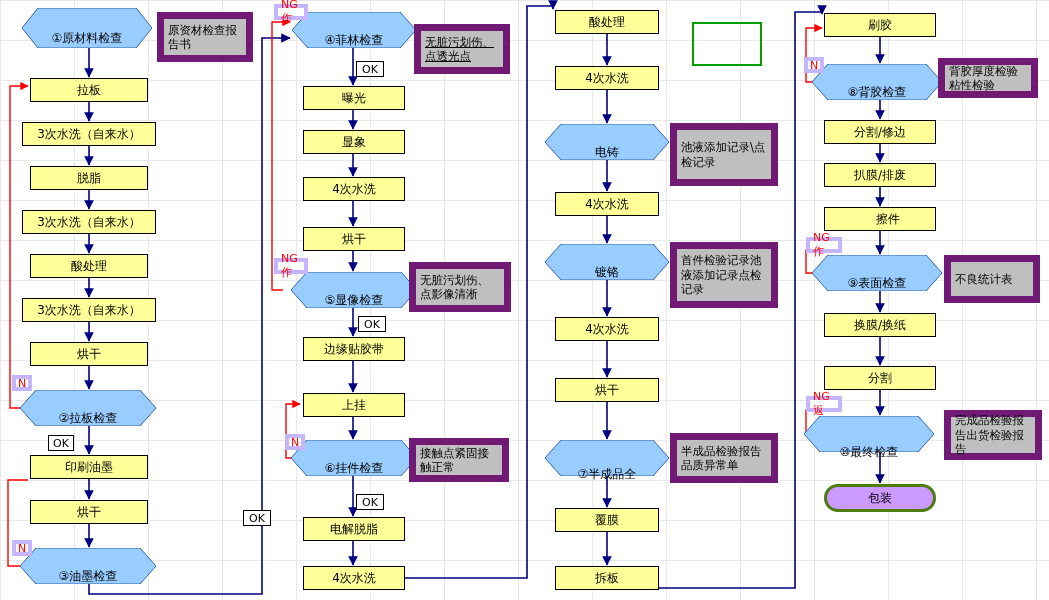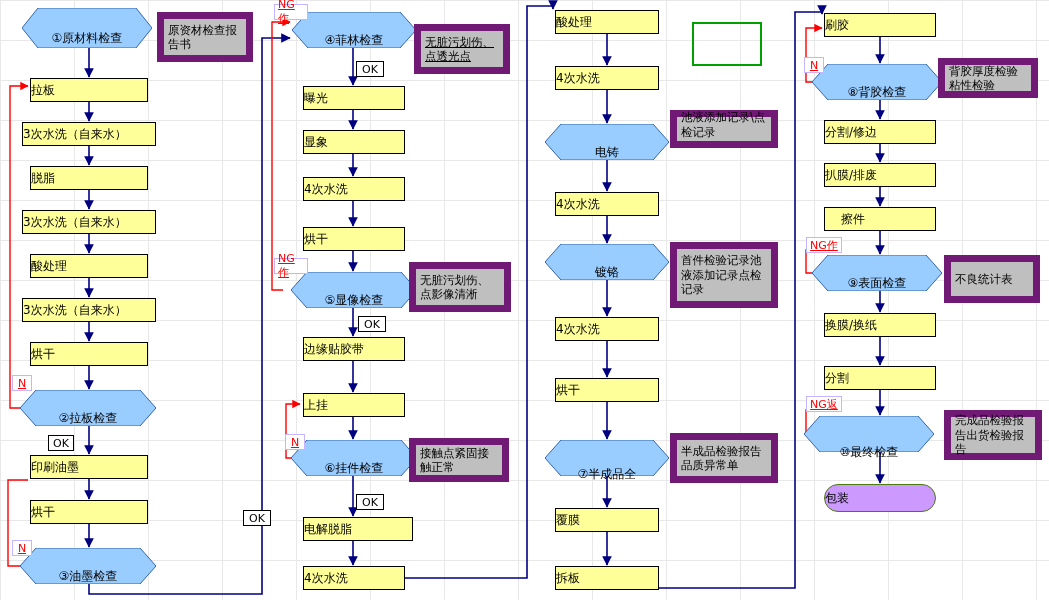--- a/index.html
+++ b/index.html
@@ -17,42 +17,42 @@
       linear-gradient(to bottom,#e8e8e8 1px,transparent 1px);
     background-size:74px 40px;
     z-index:0;
   }
   #svglayer{position:absolute;left:0;top:0;width:1049px;height:600px;z-index:1;}
   #nodes{position:absolute;left:0;top:0;width:1049px;height:600px;z-index:2;}
 
   .node{
     position:absolute;
     box-sizing:border-box;
-    display:flex;align-items:center;justify-content:flex-start;
+    display:flex;align-items:center;justify-content:center;
     text-align:center;
     font-size:12px;
     color:#000;
     line-height:1.25;
   }
   .rect{
     background:#ffff99;
     border:1px solid #000;
   }
   .gray{
     background:#bfbfbf;
     border:7px solid #701a75;
     font-size:11.5px;
     justify-content:flex-start;
     text-align:left;
     padding:2px 4px;
     align-items:center;
   }
   .purple{
     background:#cc99ff;
-    border:1px solid #4d7c0f;
+    border:3px solid #4d7c0f;
     border-radius:14px;
   }
   .greenbox{
     background:transparent;
     border:2px solid #00a000;
   }
   .hexwrap{position:absolute;}
   .hexwrap svg{position:absolute;left:0;top:0;}
   .hexwrap .hlabel{
     position:absolute;left:0;top:0;width:100%;height:100%;
@@ -63,23 +63,22 @@
     position:absolute;
     box-sizing:border-box;
     background:#ffffff;
     border:1px solid #000;
     font-size:11px;
     padding:0 3px;
     display:flex;align-items:center;justify-content:center;
     color:#000;
   }
   .tagred{
-    border:1px solid #c4b5fd;
+    border:4px solid #c4b5fd;
     color:#ff0000;
-    text-decoration:underline;
   }
 </style>
 </head>
 <body>
 
 <div id="grid"></div>
 
 <svg id="svglayer" xmlns="http://www.w3.org/2000/svg">
   <defs>
     <marker id="ar" markerWidth="7" markerHeight="7" refX="5.5" refY="3" orient="auto">
@@ -239,39 +238,39 @@
     </div>
     <div class="hexwrap" style="left: 291px; top: 440px; width: 126px; height: 36px;">
       <svg width="126" height="36">
         <polygon points="16,0 110,0 126,18 110,36 16,36 0,18" fill="#99ccff" stroke="#3366aa" stroke-width="1"></polygon>
       </svg>
       <div class="hlabel">⑥挂件检查</div>
     </div>
     <div class="node gray" style="left: 409px; top: 438px; width: 100px; height: 44px;">
       <span>接触点紧固接触正常</span>
     </div>
-    <div class="node rect" style="left: 303px; top: 517px; width: 110px; height: 24px;">
+    <div class="node rect" style="left: 303px; top: 517px; width: 102px; height: 24px;">
       <span>电解脱脂</span>
     </div>
     <div class="node rect" style="left: 303px; top: 566px; width: 102px; height: 24px;">
       <span>4次水洗</span>
     </div>
     <div class="node rect" style="left: 555px; top: 10px; width: 104px; height: 24px;">
       <span>酸处理</span>
     </div>
     <div class="node rect" style="left: 555px; top: 66px; width: 104px; height: 24px;">
       <span>4次水洗</span>
     </div>
     <div class="hexwrap" style="left: 545px; top: 124px; width: 124px; height: 36px;">
       <svg width="124" height="36">
         <polygon points="16,0 108,0 124,18 108,36 16,36 0,18" fill="#99ccff" stroke="#3366aa" stroke-width="1"></polygon>
       </svg>
       <div class="hlabel">电铸</div>
     </div>
-    <div class="node gray" style="left: 670px; top: 110px; width: 108px; height: 38px; align-items: flex-end;">
+    <div class="node gray" style="left: 670px; top: 123px; width: 108px; height: 63px;">
       <span>池液添加记录\点检记录</span>
     </div>
     <div class="node rect" style="left: 555px; top: 192px; width: 104px; height: 24px;">
       <span>4次水洗</span>
     </div>
     <div class="hexwrap" style="left: 545px; top: 244px; width: 124px; height: 36px;">
       <svg width="124" height="36">
         <polygon points="16,0 108,0 124,18 108,36 16,36 0,18" fill="#99ccff" stroke="#3366aa" stroke-width="1"></polygon>
       </svg>
       <div class="hlabel">镀铬</div>

